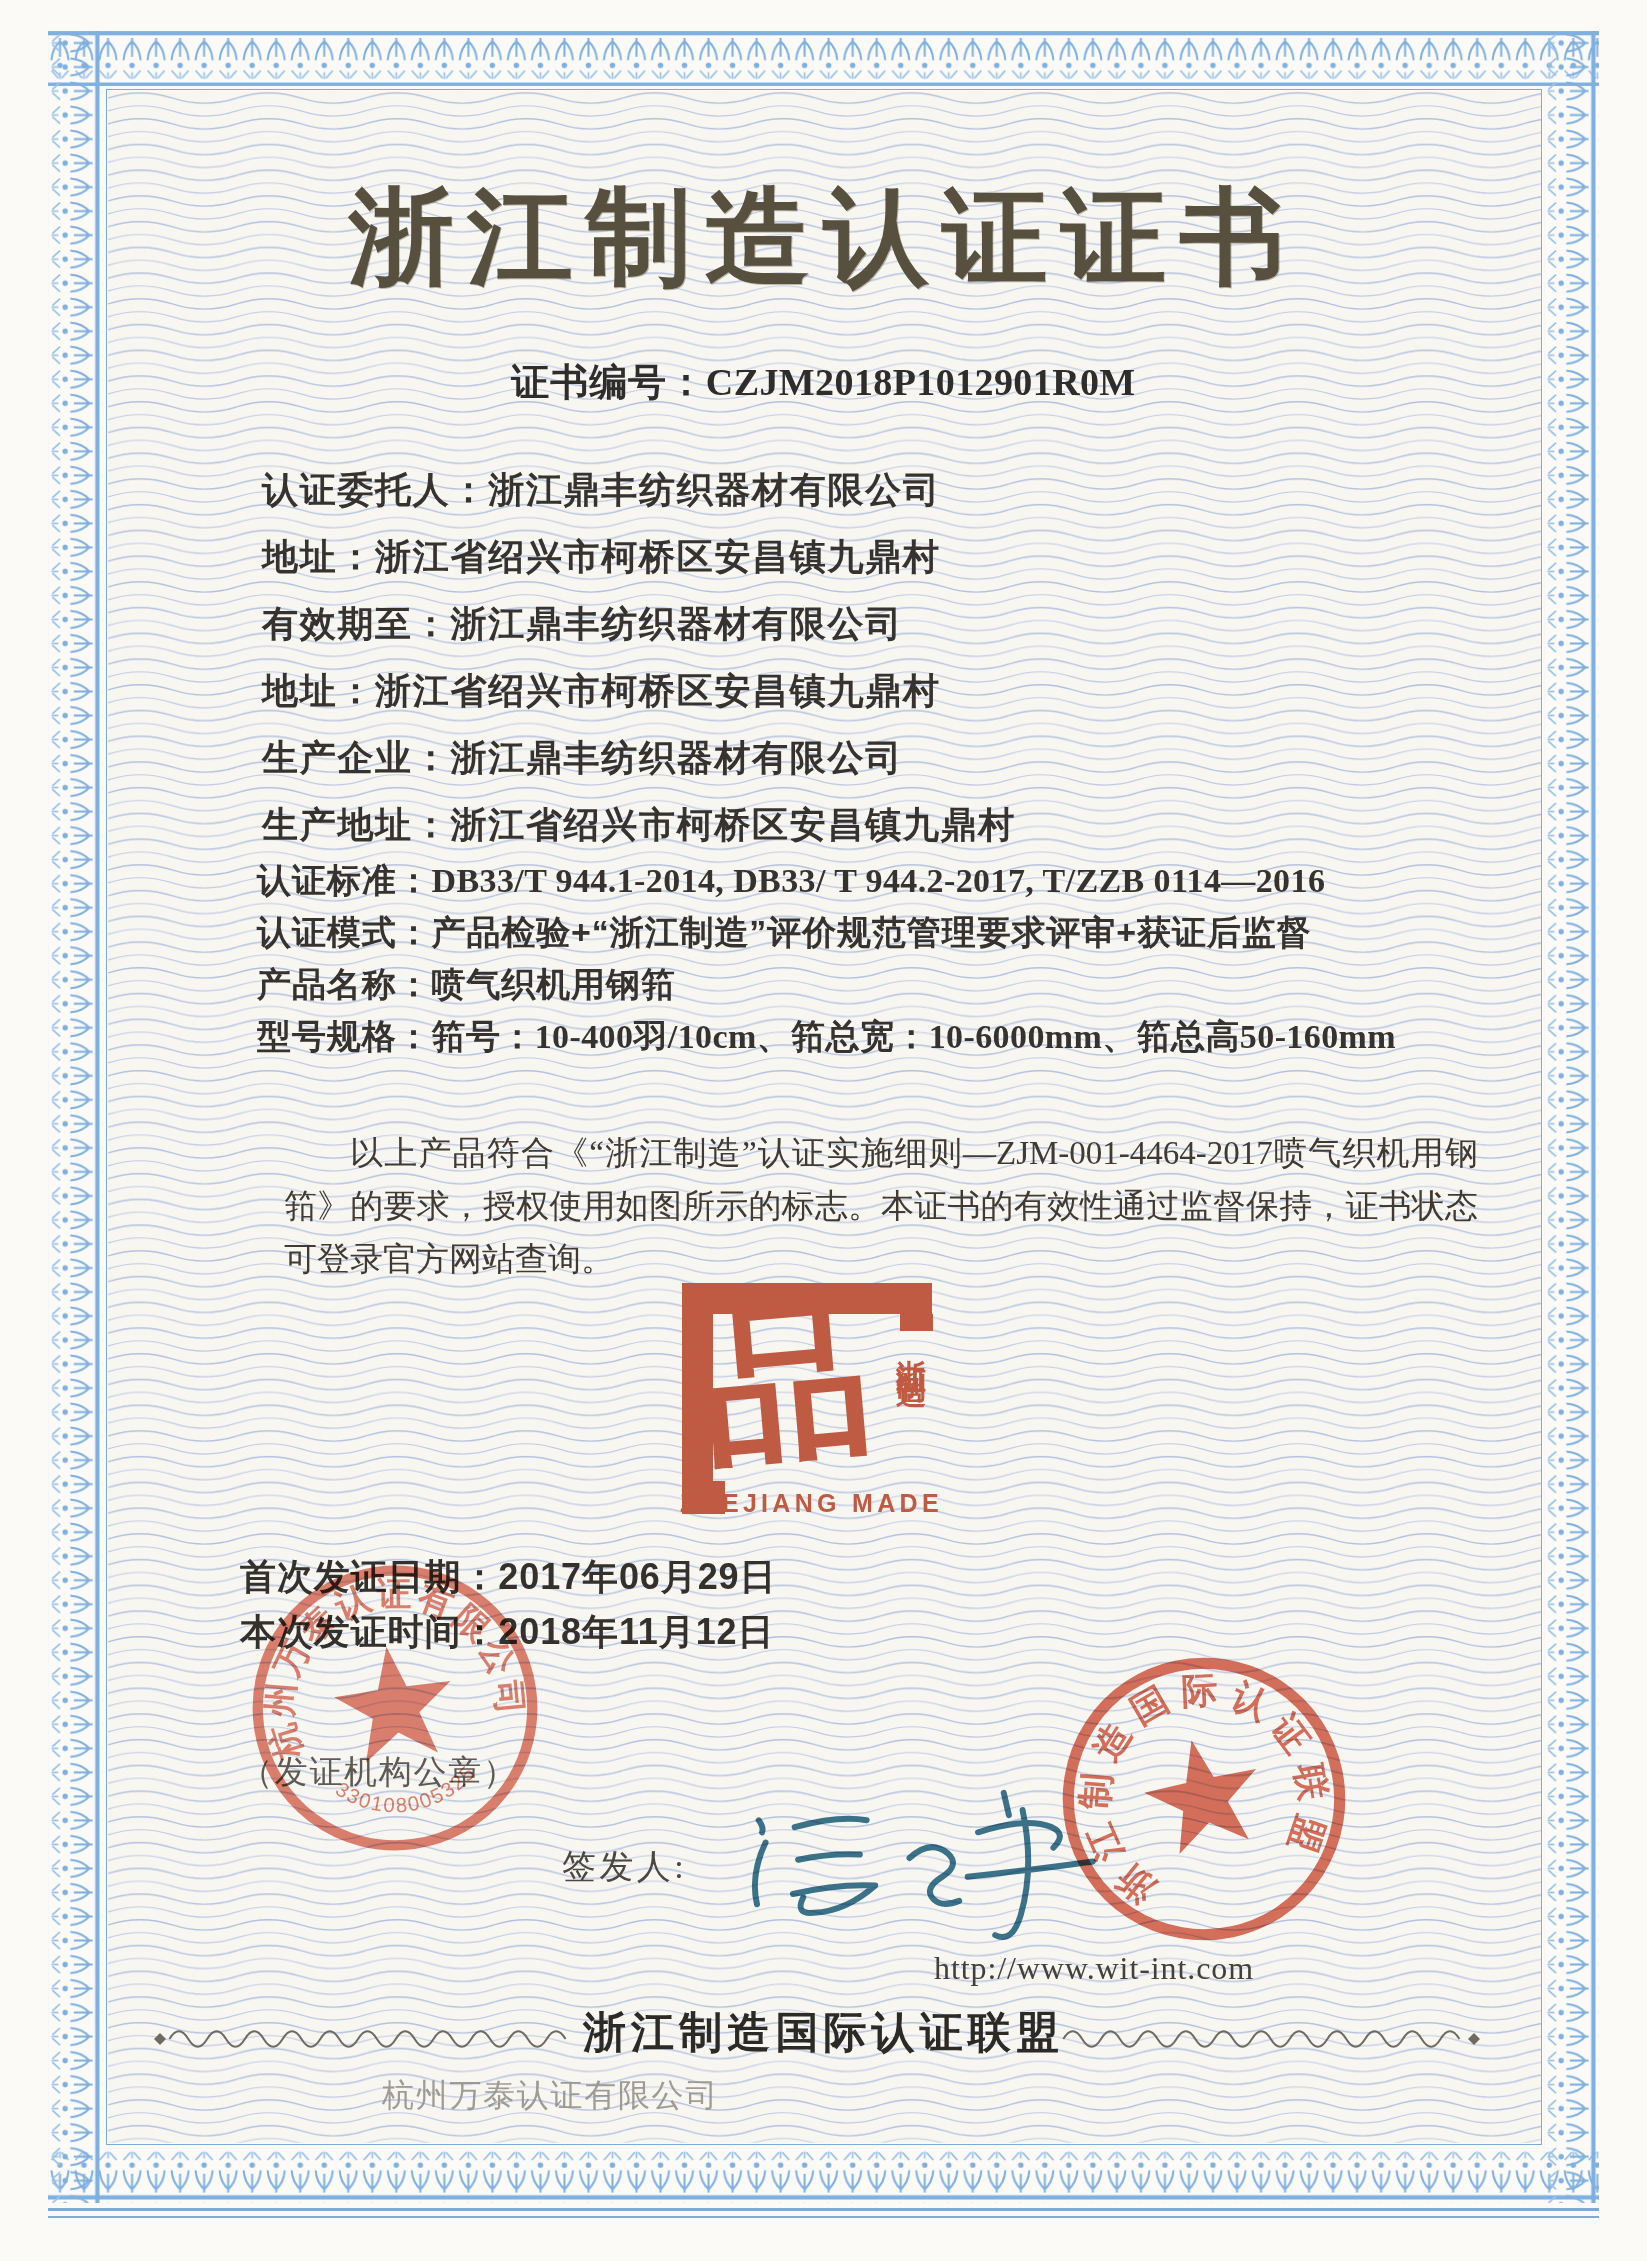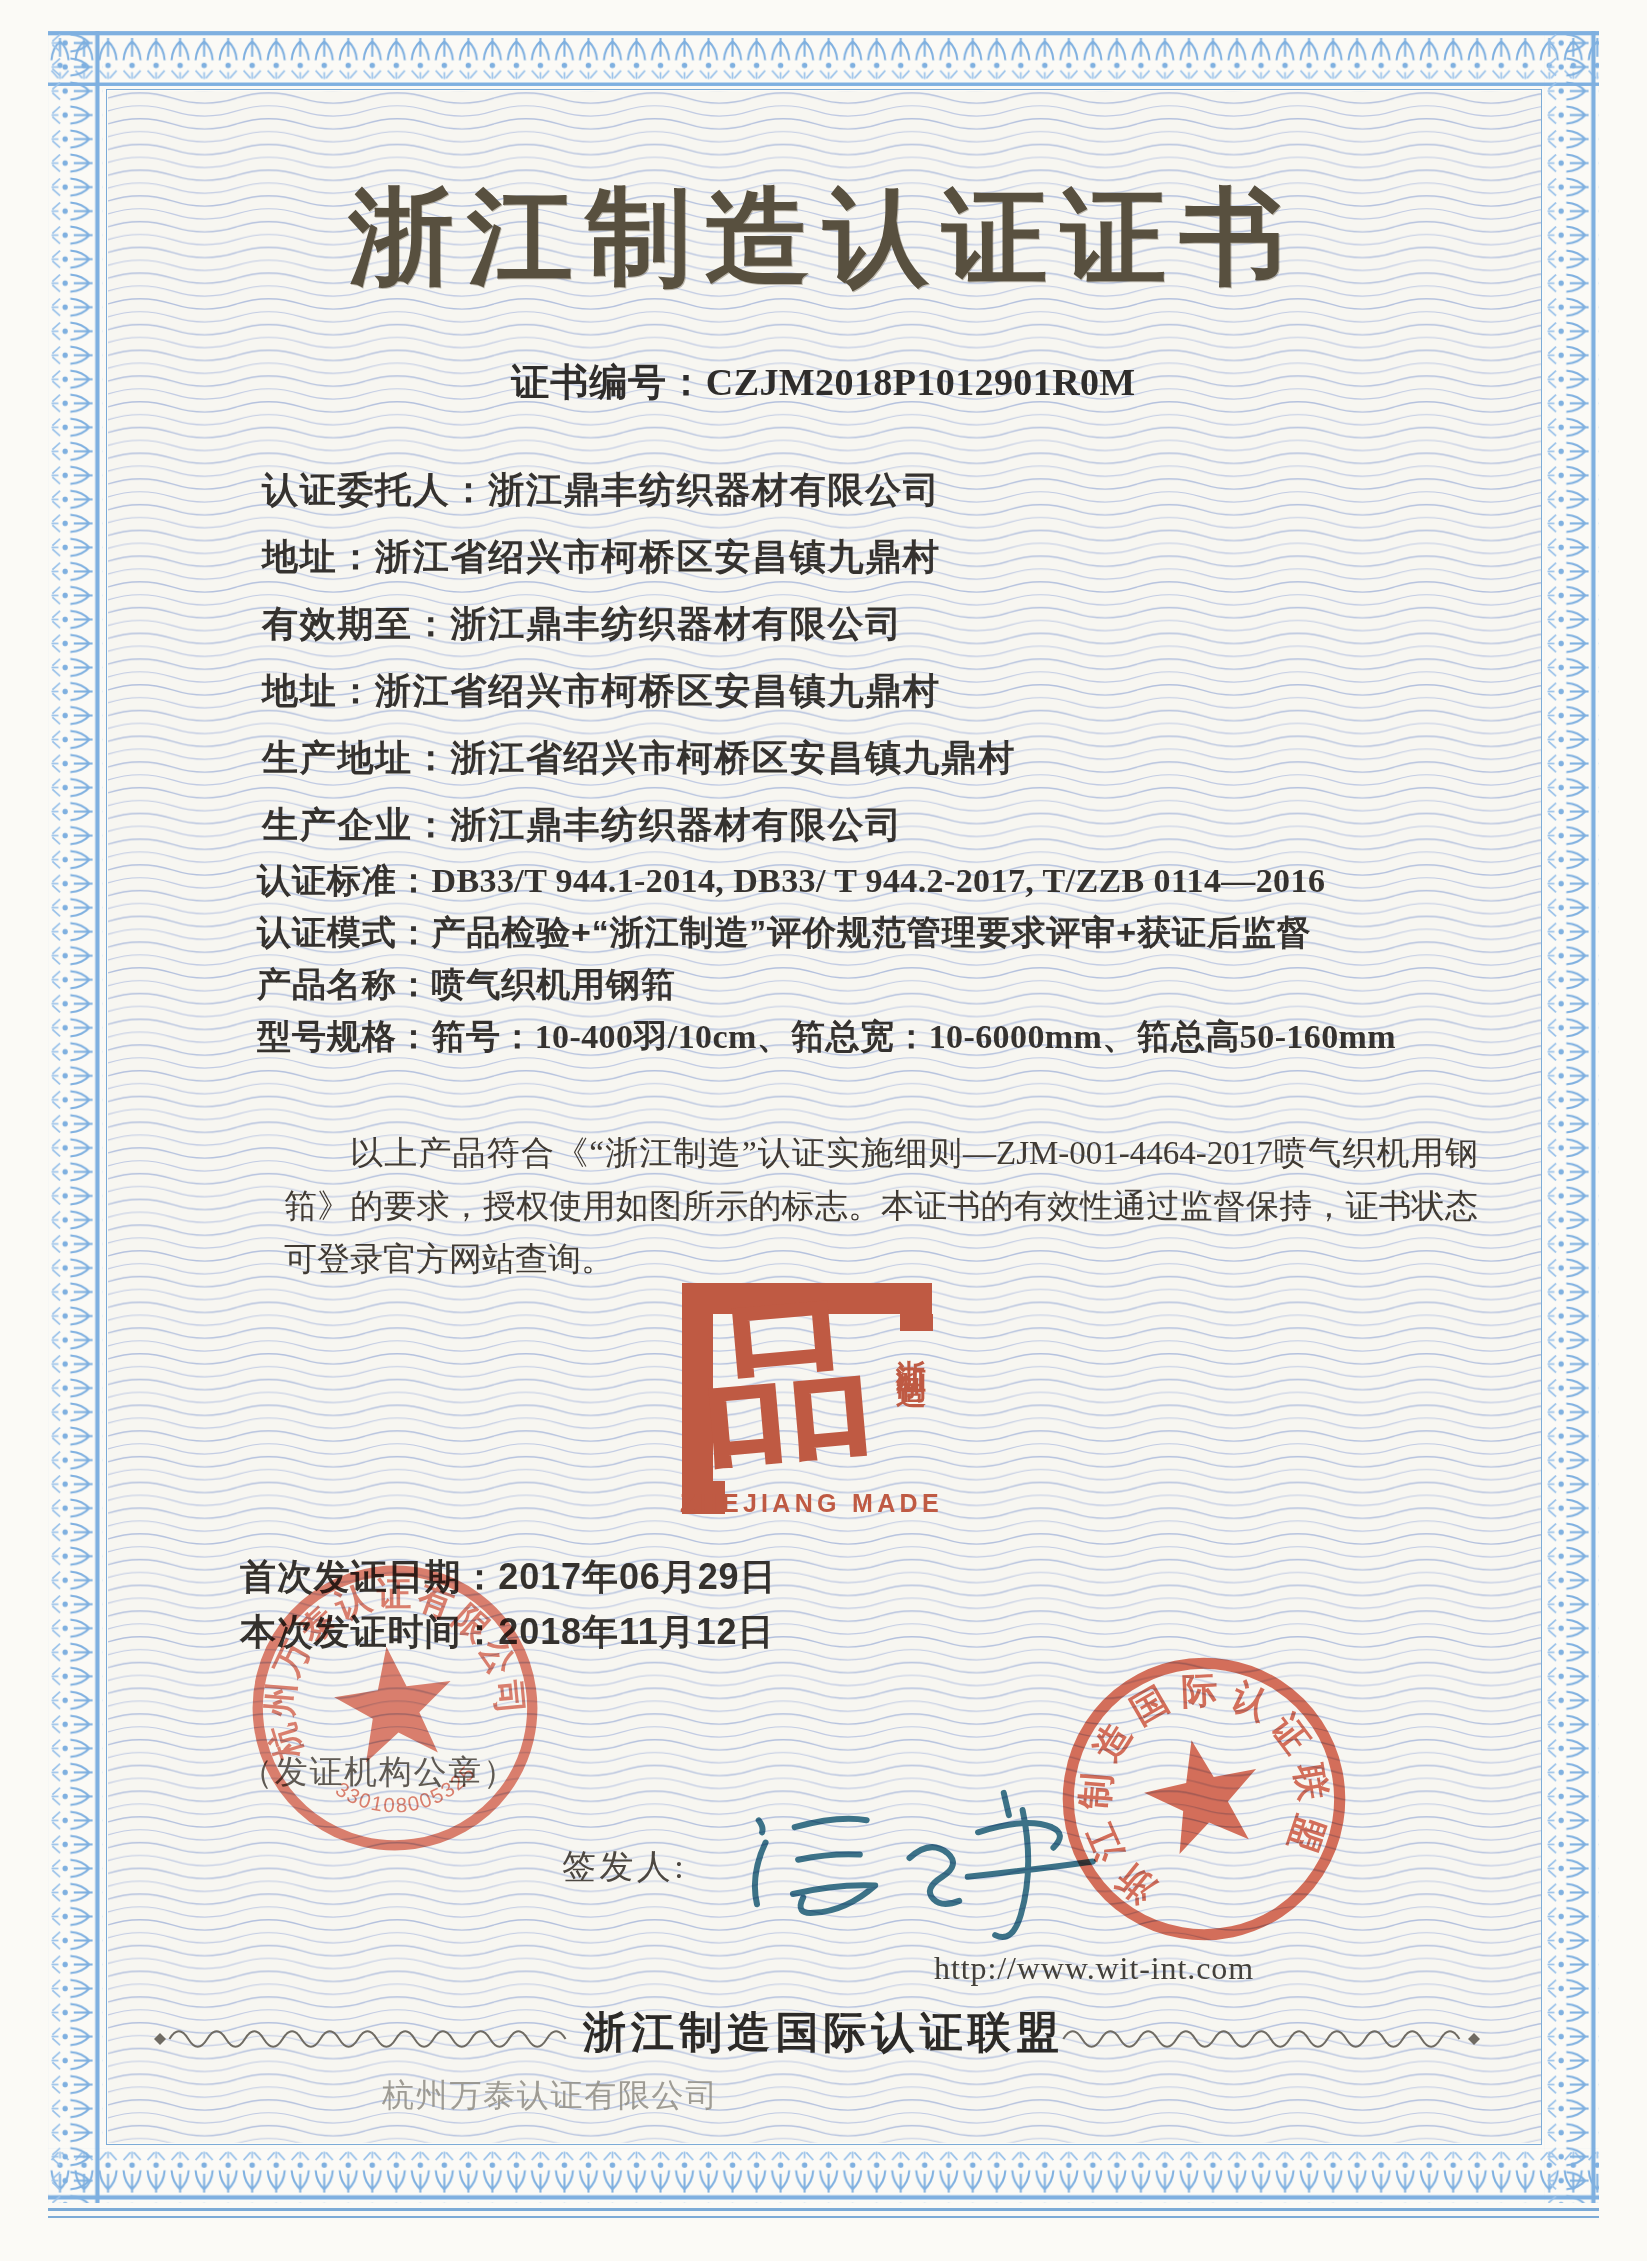--- a/index.html
+++ b/index.html
@@ -110,22 +110,22 @@
 
   <div class="certno">
     <span>证书编号：</span><span class="serifval">CZJM2018P1012901R0M</span>
   </div>
 
   <div class="infoblock">
     <div class="line"><span>认证委托人：</span><span>浙江鼎丰纺织器材有限公司</span></div>
     <div class="line"><span>地址：</span><span>浙江省绍兴市柯桥区安昌镇九鼎村</span></div>
     <div class="line"><span>有效期至：</span><span>浙江鼎丰纺织器材有限公司</span></div>
     <div class="line"><span>地址：</span><span>浙江省绍兴市柯桥区安昌镇九鼎村</span></div>
+    <div class="line"><span>生产企业：</span><span>浙江鼎丰纺织器材有限公司</span></div>
     <div class="line"><span>生产地址：</span><span>浙江省绍兴市柯桥区安昌镇九鼎村</span></div>
-    <div class="line"><span>生产企业：</span><span>浙江鼎丰纺织器材有限公司</span></div>
   </div>
 
   <div class="specblock">
     <div class="line"><span>认证标准：</span><span class="serifval">DB33/T 944.1-2014, DB33/ T 944.2-2017, T/ZZB 0114—2016</span></div>
     <div class="line"><span>认证模式：</span><span>产品检验+“浙江制造”评价规范管理要求评审+获证后监督</span></div>
     <div class="line"><span>产品名称：</span><span>喷气织机用钢筘</span></div>
     <div class="line"><span>型号规格：</span><span class="serifval">筘号：10-400羽/10cm、筘总宽：10-6000mm、筘总高50-160mm</span></div>
   </div>
 
   <div class="statement">以上产品符合《“浙江制造”认证实施细则—ZJM-001-4464-2017喷气织机用钢筘》的要求，授权使用如图所示的标志。本证书的有效性通过监督保持，证书状态可登录官方网站查询。</div>

